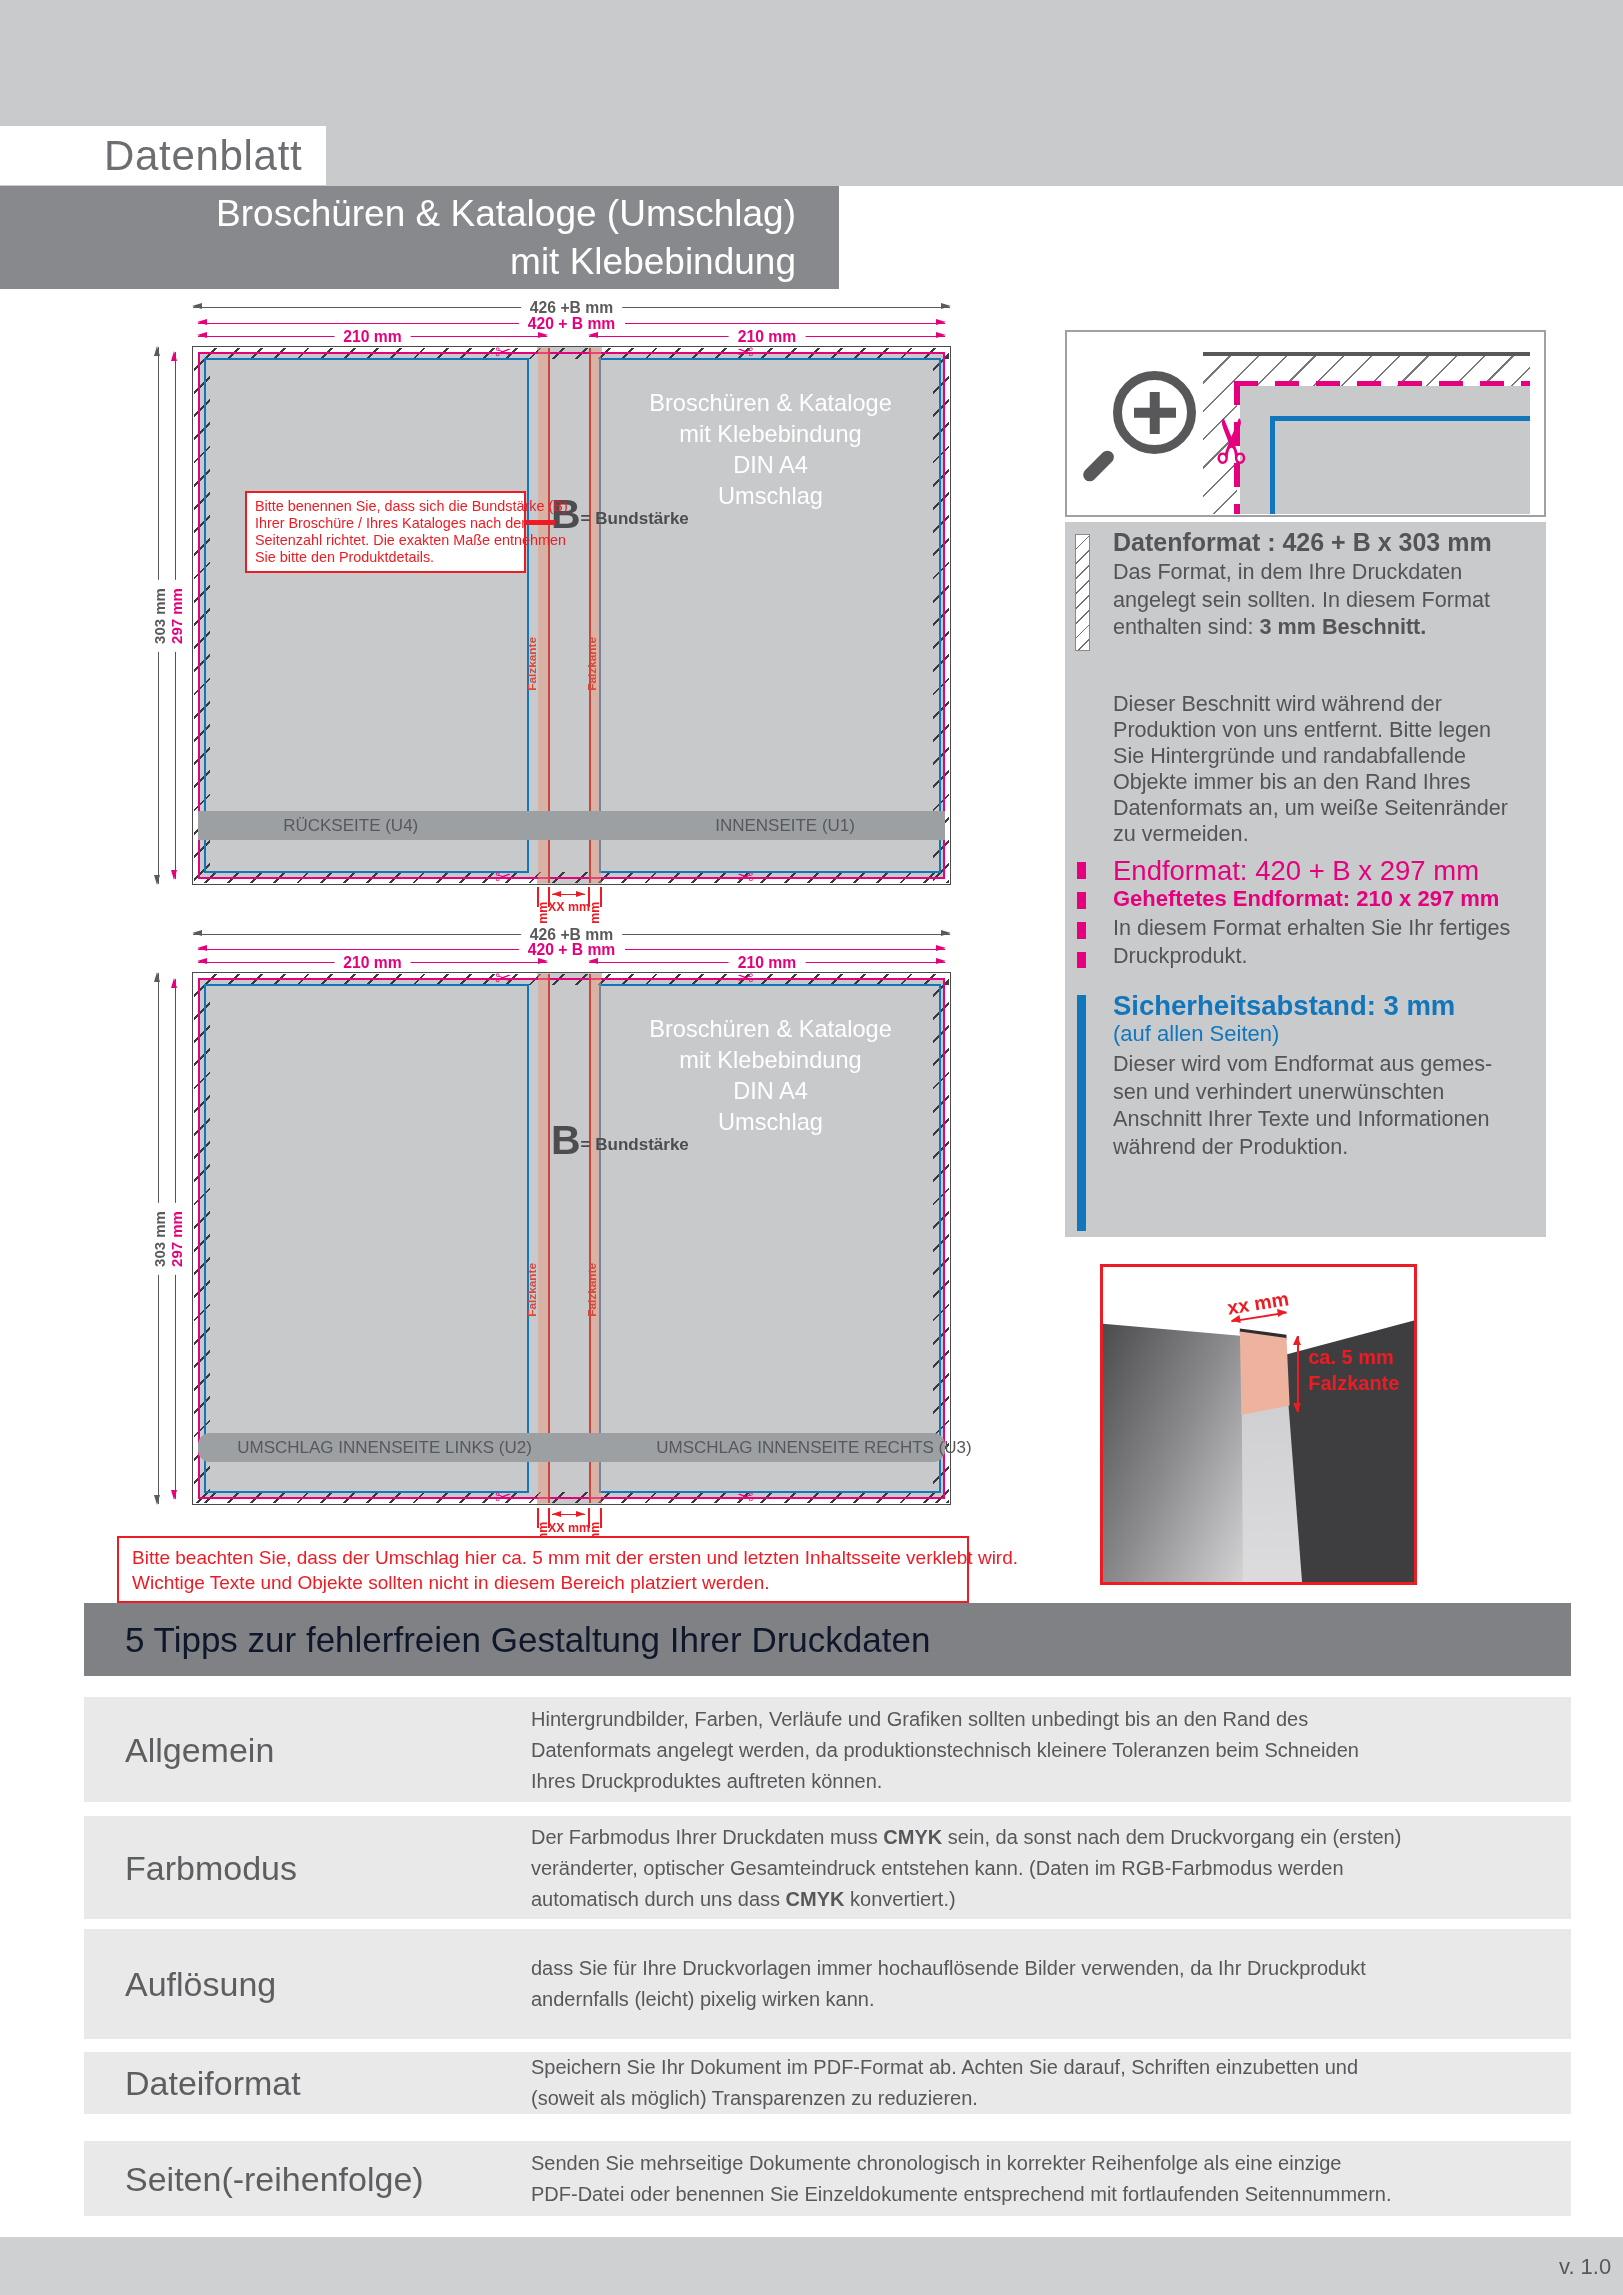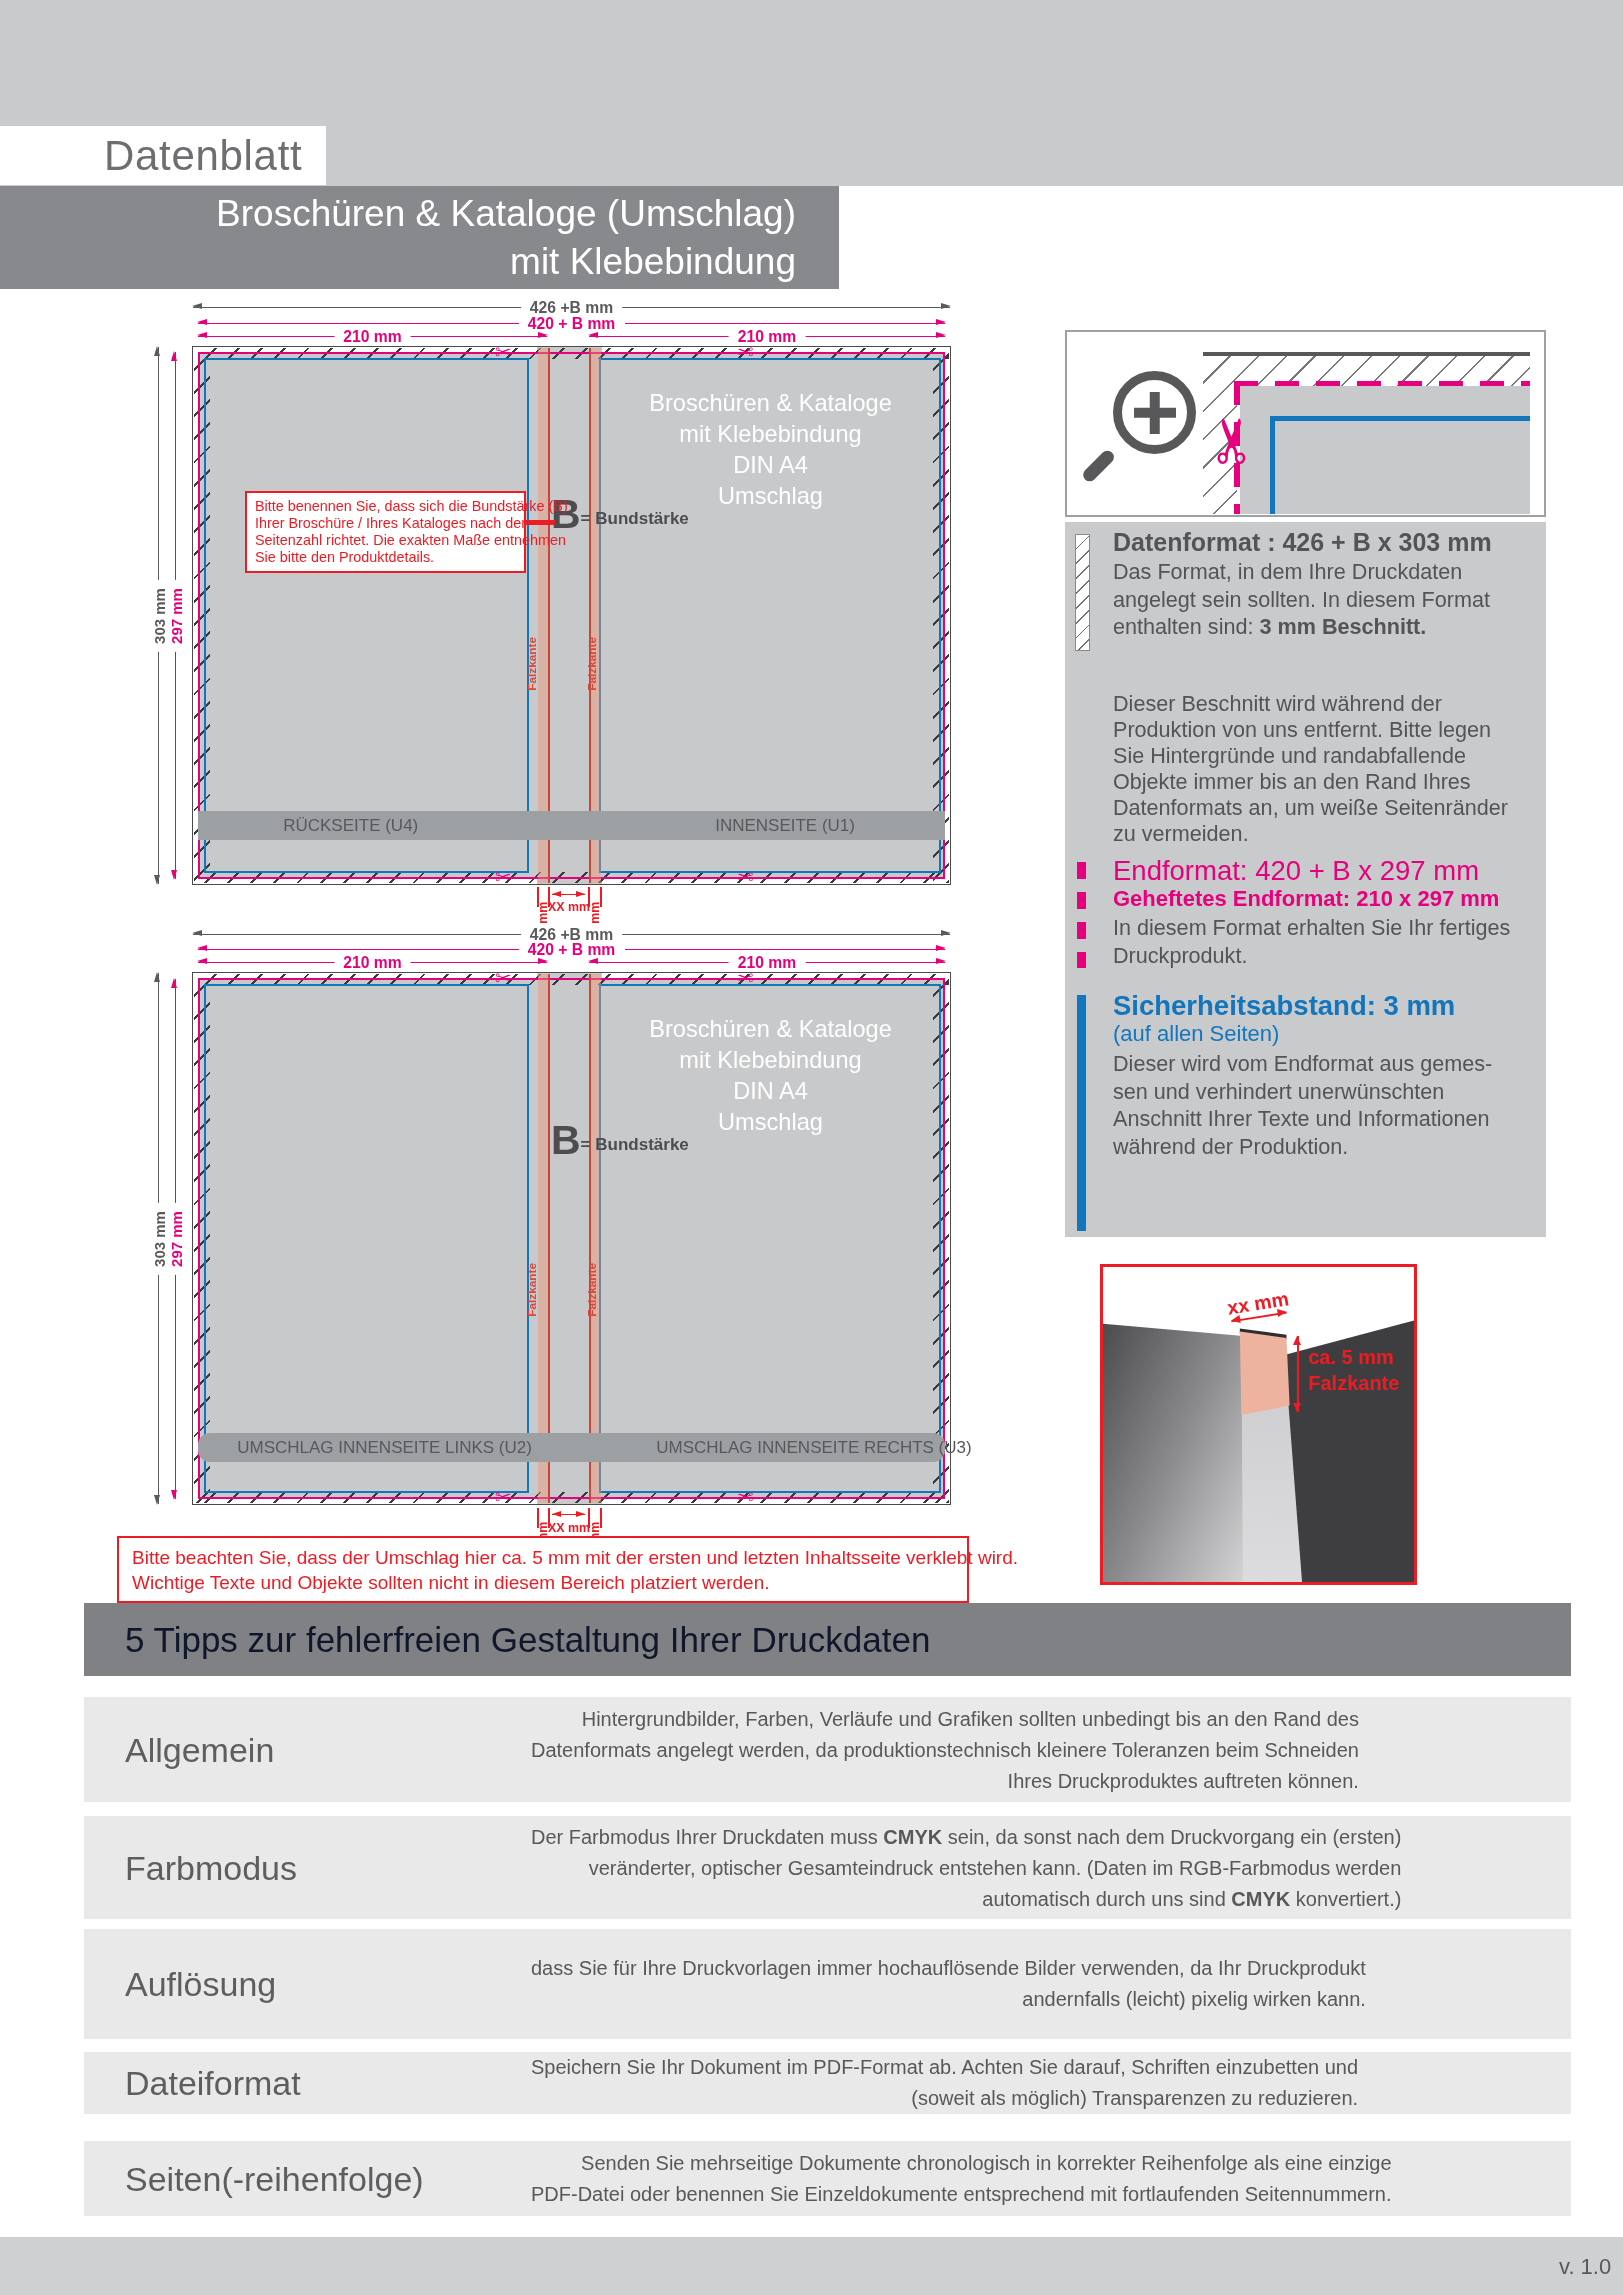--- a/index.html
+++ b/index.html
@@ -133,21 +133,21 @@
 
   
   .tips-band{left:84px;top:1603px;width:1487px;height:73px;background:#808184;}
   .tips-band .t{position:absolute;left:41px;top:50%;transform:translateY(-50%);
         color:#0f172a;font-size:35px;font-weight:300;white-space:nowrap;}
   .tiprow{position:absolute;left:84px;width:1487px;background:#e9e9ea;}
   .tiprow .lab{position:absolute;left:41px;top:50%;transform:translateY(-50%);
         font-size:34px;font-weight:400;color:#5d5e60;white-space:nowrap;}
   .tiprow .body{position:absolute;left:447px;top:50%;transform:translateY(-50%);
         font-size:20px;color:#58585a;}
-  .tiprow .body .tl{line-height:31px;white-space:nowrap;text-align:right;}
+  .tiprow .body .tl{line-height:31px;white-space:nowrap;}
   .b, .bold{font-weight:700;}
 
   
   .footer{left:0;top:2237px;width:1623px;height:59px;background:#cfd0d2;}
   .footer .t{position:absolute;right:11.8px;top:50%;transform:translateY(-50%);font-size:22px;color:#58585a;}
 </style>
 </head>
 <body>
 
 <div class="page">
@@ -427,21 +427,21 @@
         <div class="tl"><span>Hintergrundbilder, Farben, Verläufe und Grafiken sollten unbedingt bis an den Rand des</span></div>
         <div class="tl"><span>Datenformats angelegt werden, da produktionstechnisch kleinere Toleranzen beim Schneiden</span></div>
         <div class="tl"><span>Ihres Druckproduktes auftreten können.</span></div>
       </div>
   </div>
   <div class="tiprow" style="top:1816px;height:103px;">
     <div class="lab">Farbmodus</div>
     <div class="body">
         <div class="tl"><span>Der Farbmodus Ihrer Druckdaten muss </span><span class="b">CMYK</span><span> sein, da sonst nach dem Druckvorgang ein (ersten)</span></div>
         <div class="tl"><span>veränderter, optischer Gesamteindruck entstehen kann. (Daten im RGB-Farbmodus werden</span></div>
-        <div class="tl"><span>automatisch durch uns sind </span><span class="b">CMYK</span><span> konvertiert.)</span></div>
+        <div class="tl"><span>automatisch durch uns dass </span><span class="b">CMYK</span><span> konvertiert.)</span></div>
       </div>
   </div>
   <div class="tiprow" style="top:1929px;height:110px;">
     <div class="lab">Auflösung</div>
     <div class="body">
         <div class="tl"><span>dass Sie für Ihre Druckvorlagen immer hochauflösende Bilder verwenden, da Ihr Druckprodukt</span></div>
         <div class="tl"><span>andernfalls (leicht) pixelig wirken kann.</span></div>
       </div>
   </div>
   <div class="tiprow" style="top:2052px;height:62px;">

